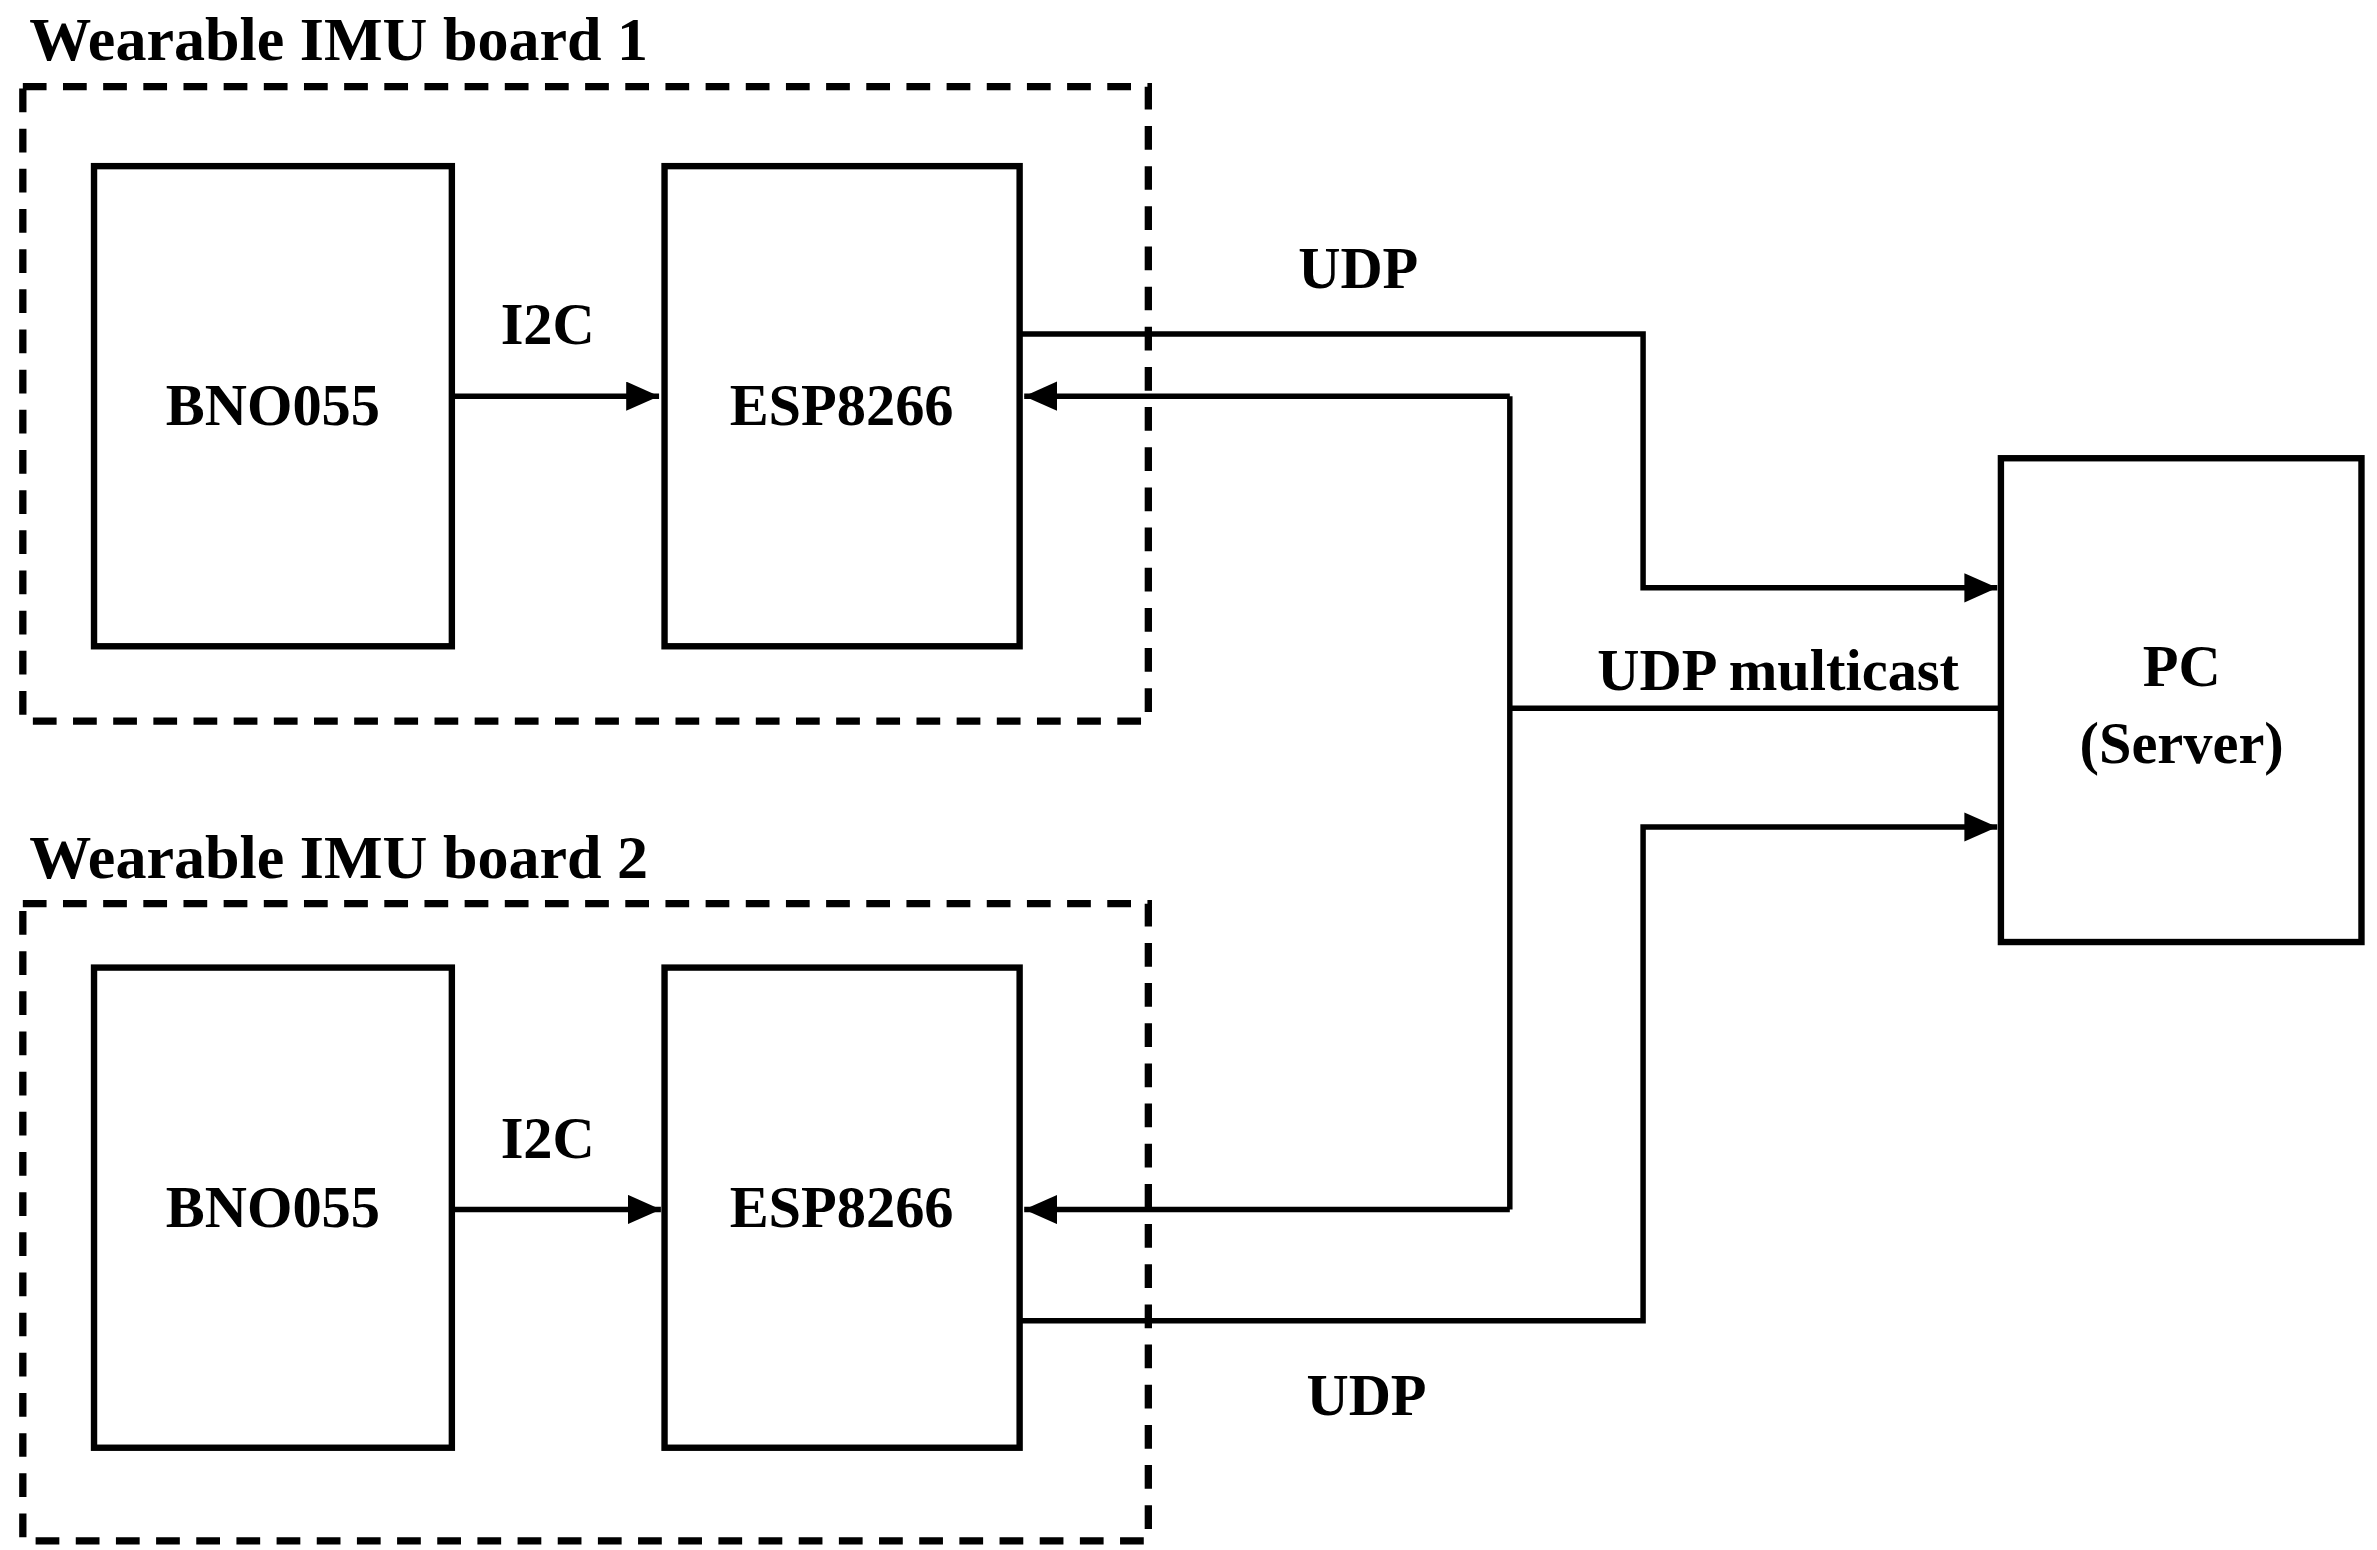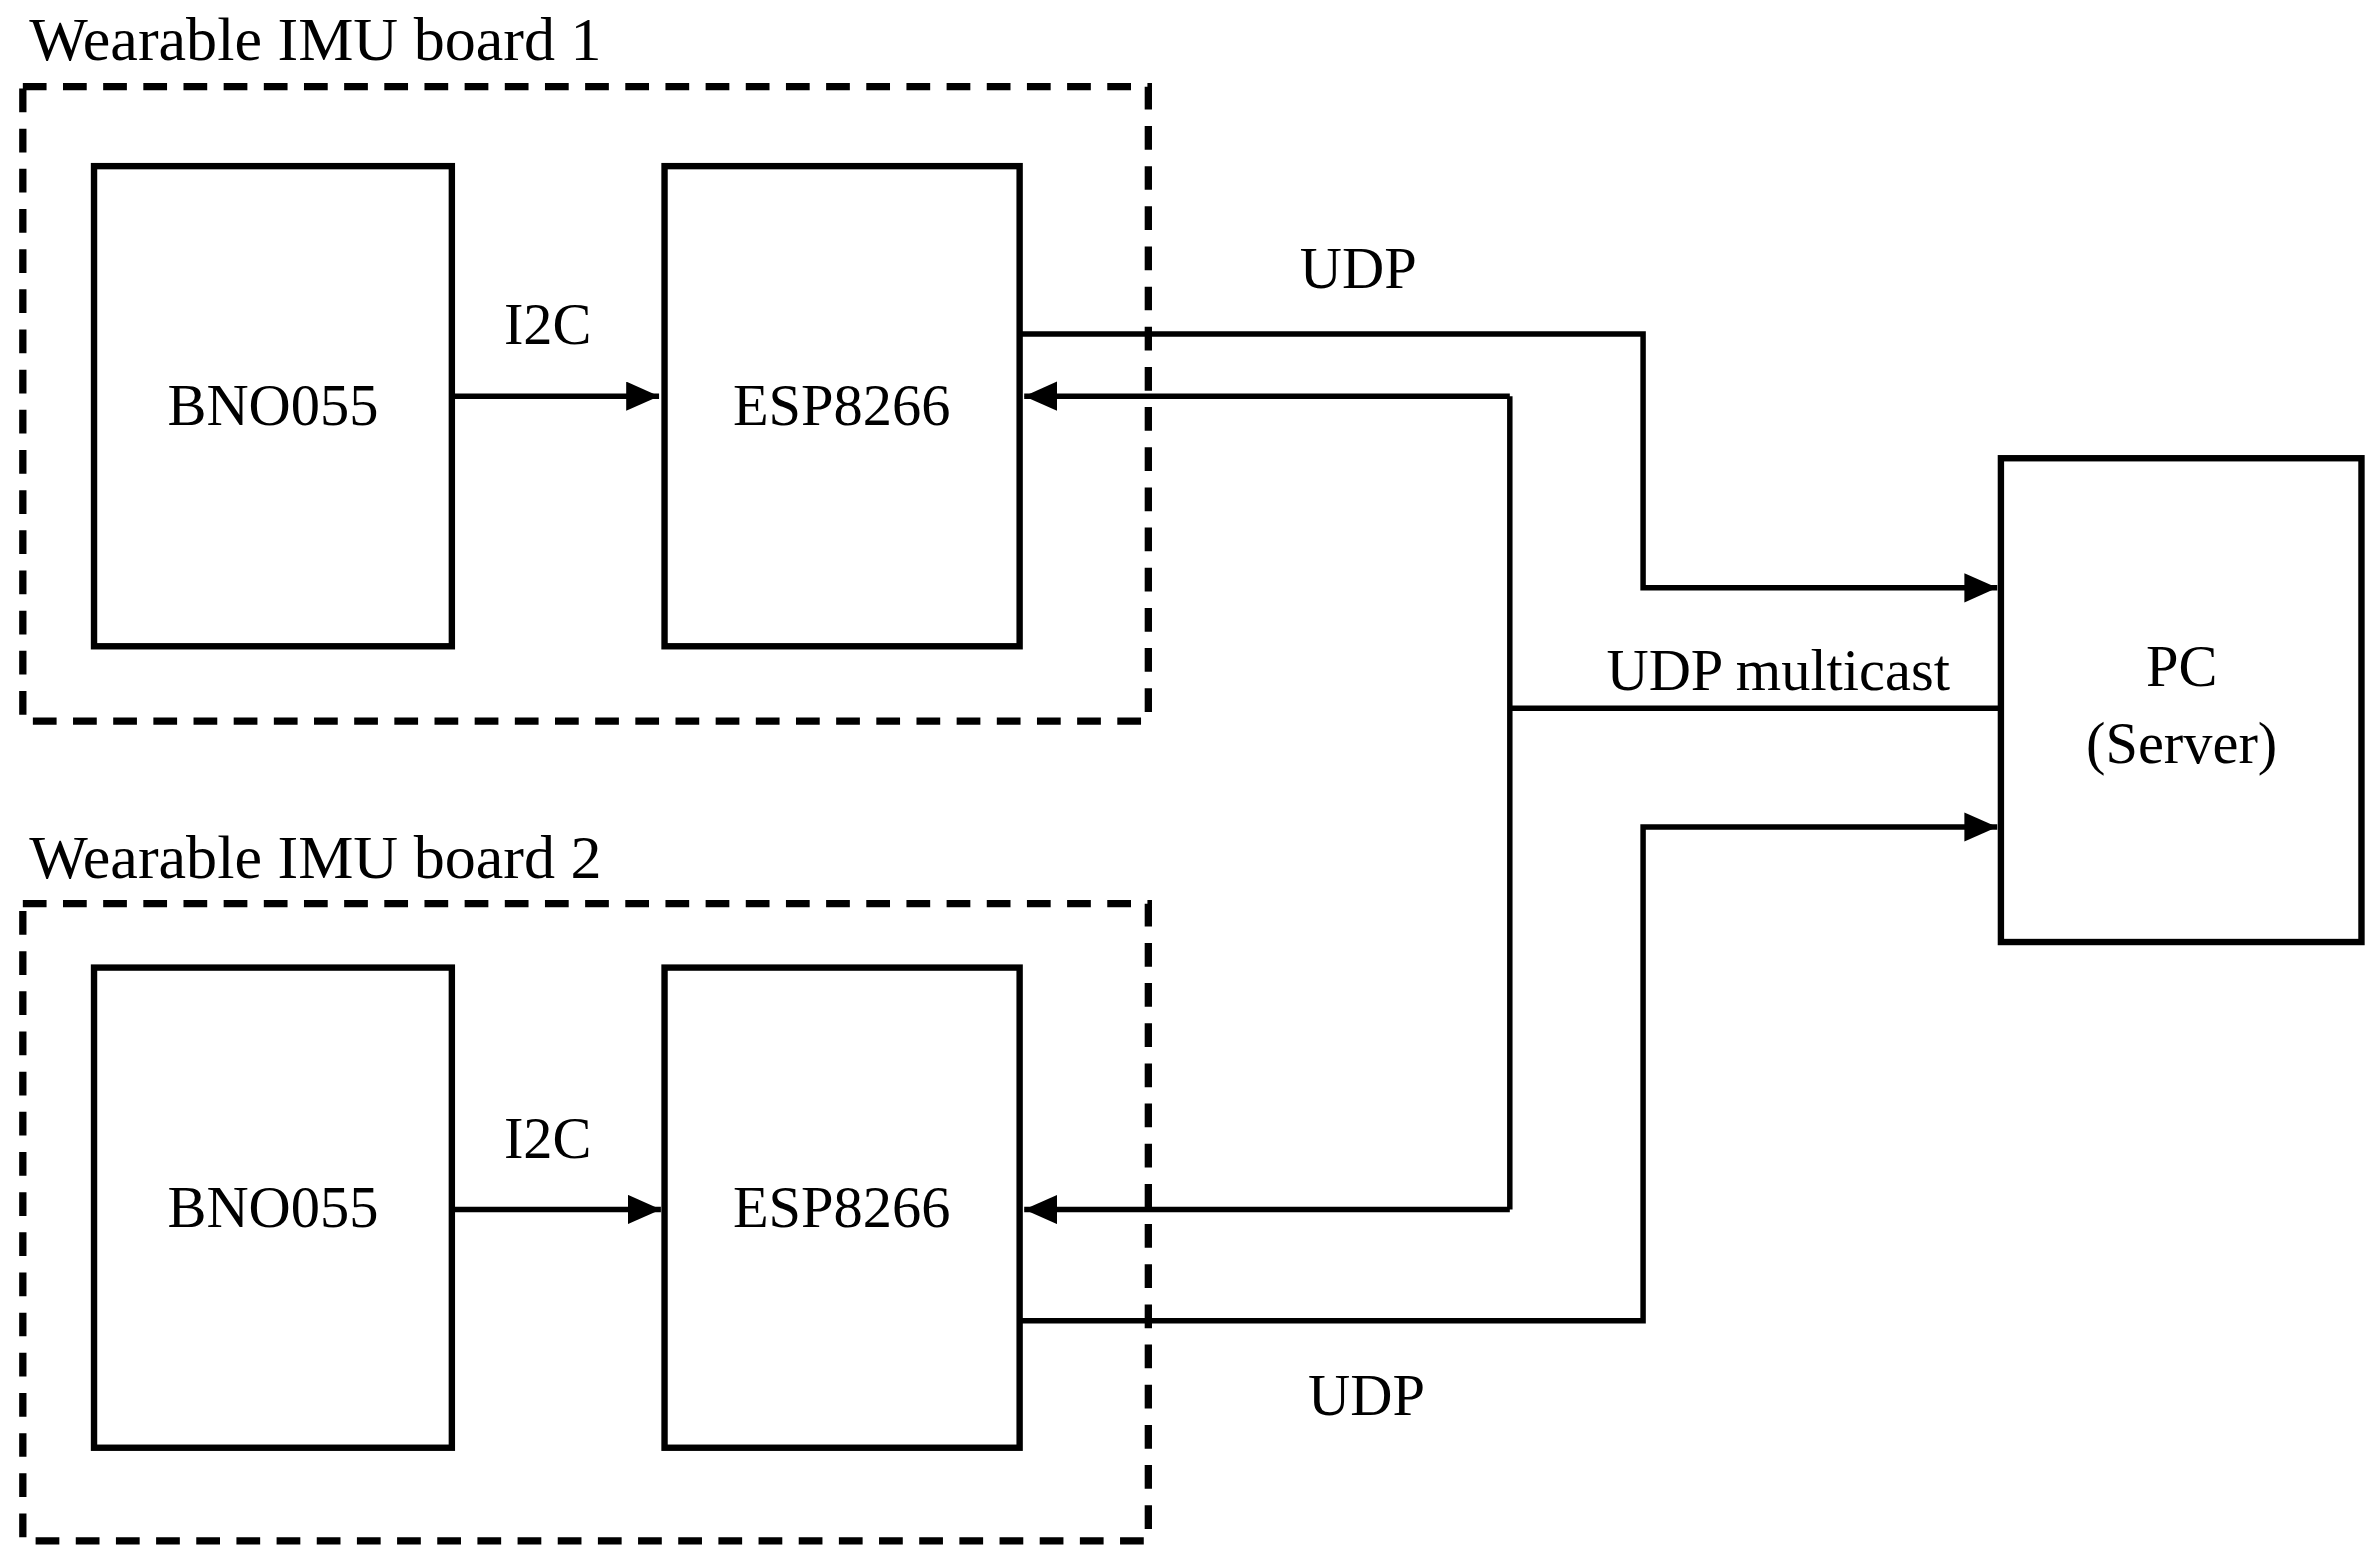--- a/index.html
+++ b/index.html
@@ -4,20 +4,21 @@
 <style>
   html, body {
     margin: 0;
     padding: 0;
     background: #ffffff;
   }
   .stage {
     width: 100%;
     max-width: 2377px;
     margin: 0 auto;
+    font-weight: bold;
   }
   svg {
     display: block;
     width: 100%;
     height: auto;
     background: #ffffff;
     font-family: "Liberation Serif", "DejaVu Serif", serif;
   }
   .box {
     fill: none;

